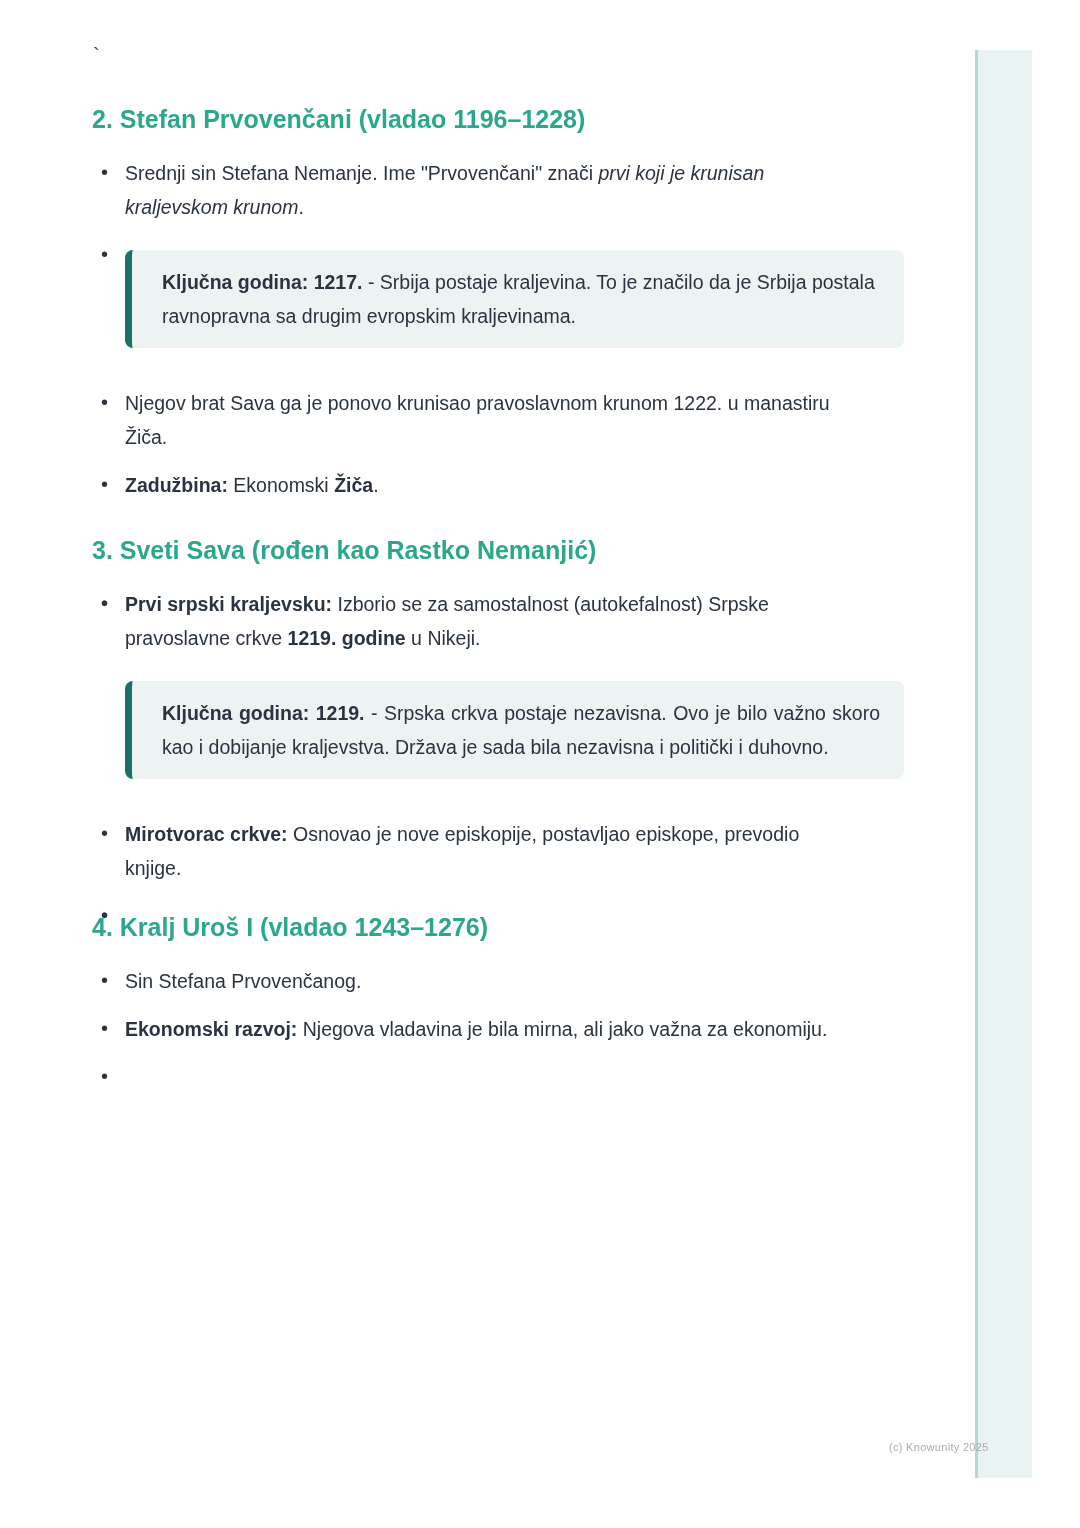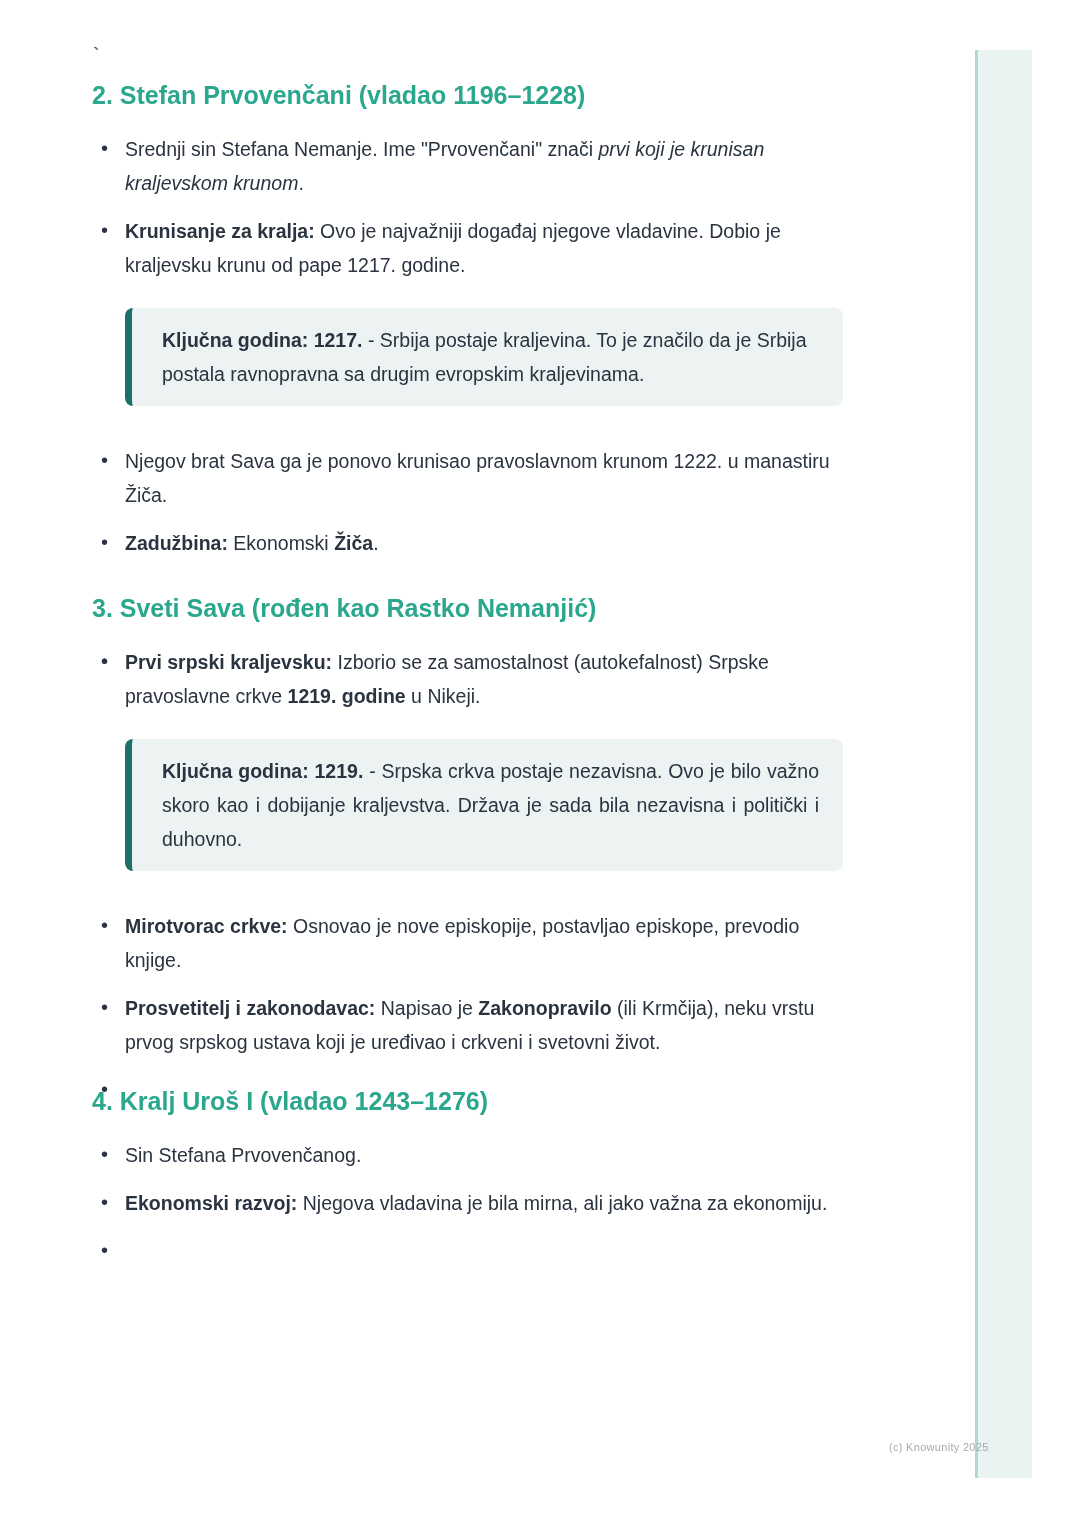--- a/index.html
+++ b/index.html
@@ -31,39 +31,39 @@
     font-size:19.5px;
     line-height:34px;
   }
   h2.sec{
     font-size:25px;
     line-height:32px;
     font-weight:700;
     color:#2aa78d;
     margin:0 0 21px 0;
   }
-  h2.first{margin-top:79px;}
+  h2.first{margin-top:103px;}
   h2.mid{margin-top:32px;}
   h2.last{margin-top:26px;}
   .bullet{
     position:relative;
     padding-left:33px;
     margin:0 0 14px 0;
     max-width:720px;
   }
   .bullet .dot{
     position:absolute;
     left:9px;top:-1px;
     font-size:20px;
     color:#2a3340;
   }
   .callout{
     box-sizing:border-box;
     margin:26px 0 38px 33px;
-    width:718px;
+    width:779px;
     background:#edf3f2;
     border-left:7px solid #1b7168;
     border-radius:8px;
     padding:15px 24px 15px 30px;
   }
   .callout.justify p{text-align:justify;}
   .callout p{margin:0;}
   .b{font-weight:700;}
   .i{font-style:italic;}
   .copyright{
@@ -87,21 +87,20 @@
 
   <h2 class="sec first">2. Stefan Prvovenčani (vladao 1196–1228)</h2>
 
   <div class="bullet">
     <span class="dot">•</span>
     <span><span>Srednji sin Stefana Nemanje. Ime "Prvovenčani" znači </span><span class="i">prvi koji je krunisan kraljevskom krunom</span><span>.</span></span>
   </div>
 
   <div class="bullet">
     <span class="dot">•</span>
-    <span><span class="b">Krunisanje za kralja:</span><span> Ovo je najvažniji događaj njegove vladavine. Dobio je kraljevsku krunu od pape 1217. godine.</span></span>
   </div>
 
   <div class="callout">
     <p><span class="b">Ključna godina: 1217.</span><span> - Srbija postaje kraljevina. To je značilo da je Srbija postala ravnopravna sa drugim evropskim kraljevinama.</span></p>
   </div>
 
   <div class="bullet">
     <span class="dot">•</span>
     <span><span>Njegov brat Sava ga je ponovo krunisao pravoslavnom krunom 1222. u manastiru Žiča.</span></span>
   </div>
@@ -126,21 +125,20 @@
     <p><span class="b">Ključna godina: 1219.</span><span> - Srpska crkva postaje nezavisna. Ovo je bilo važno skoro kao i dobijanje kraljevstva. Država je sada bila nezavisna i politički i duhovno.</span></p>
   </div>
 
   <div class="bullet">
     <span class="dot">•</span>
     <span><span class="b">Mirotvorac crkve:</span><span> Osnovao je nove episkopije, postavljao episkope, prevodio knjige.</span></span>
   </div>
 
   <div class="bullet">
     <span class="dot">•</span>
-    <span><span class="b">Prosvetitelj i zakonodavac:</span><span> Napisao je </span><span class="b">Zakonopravilo</span><span> (ili Krmčija), neku vrstu prvog srpskog ustava koji je uređivao i crkveni i svetovni život.</span></span>
   </div>
 
   <div class="bullet">
     <span class="dot">•</span>
   </div>
 
   <h2 class="sec last">4. Kralj Uroš I (vladao 1243–1276)</h2>
 
   <div class="bullet">
     <span class="dot">•</span>

